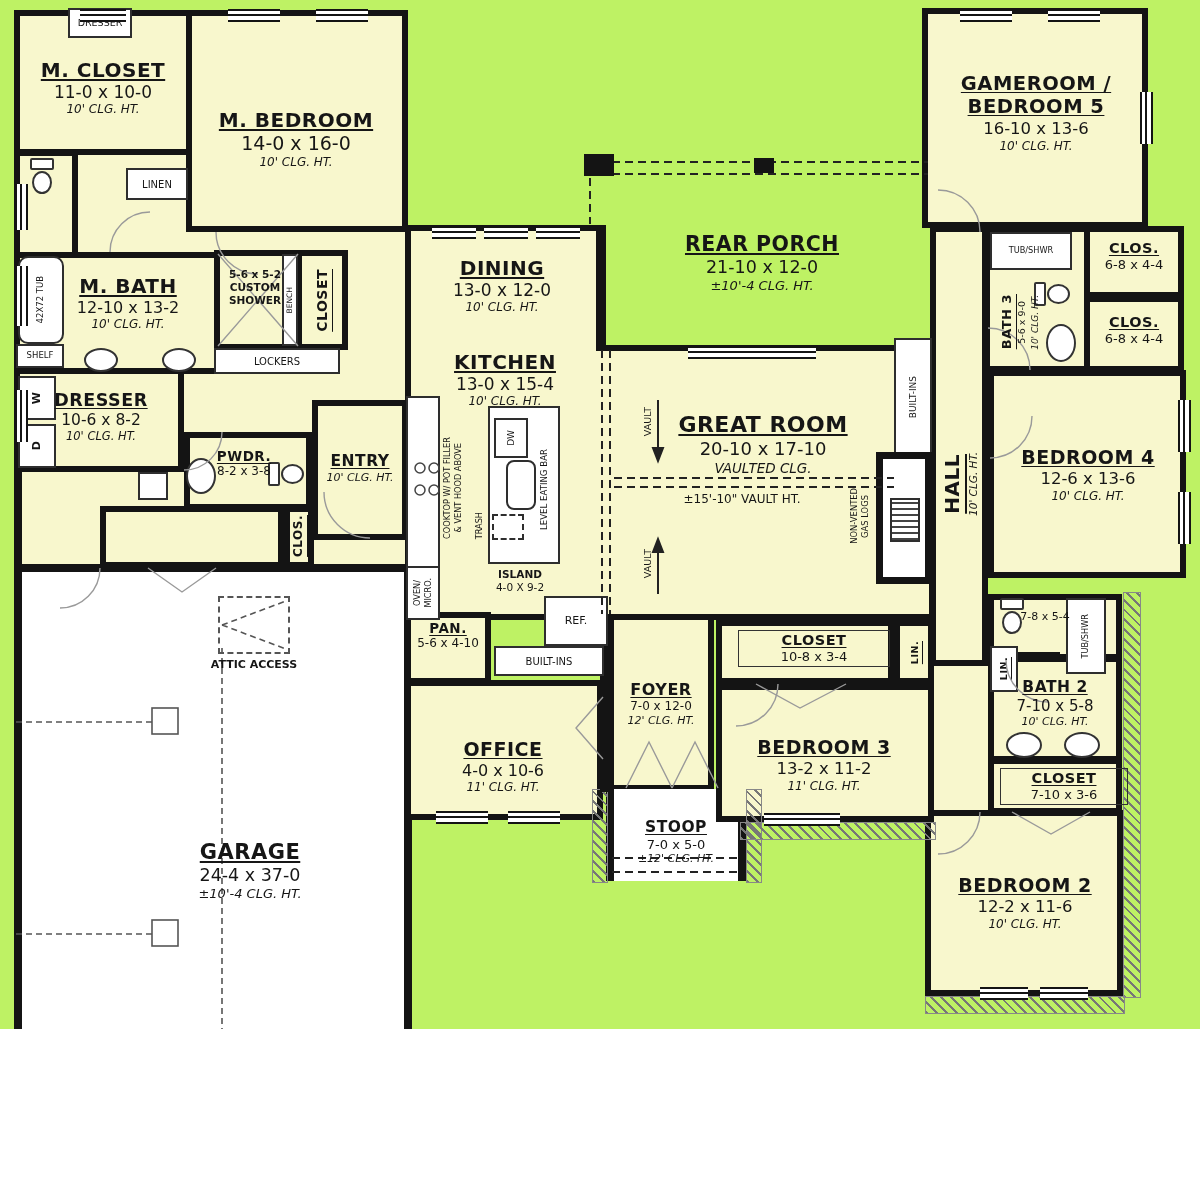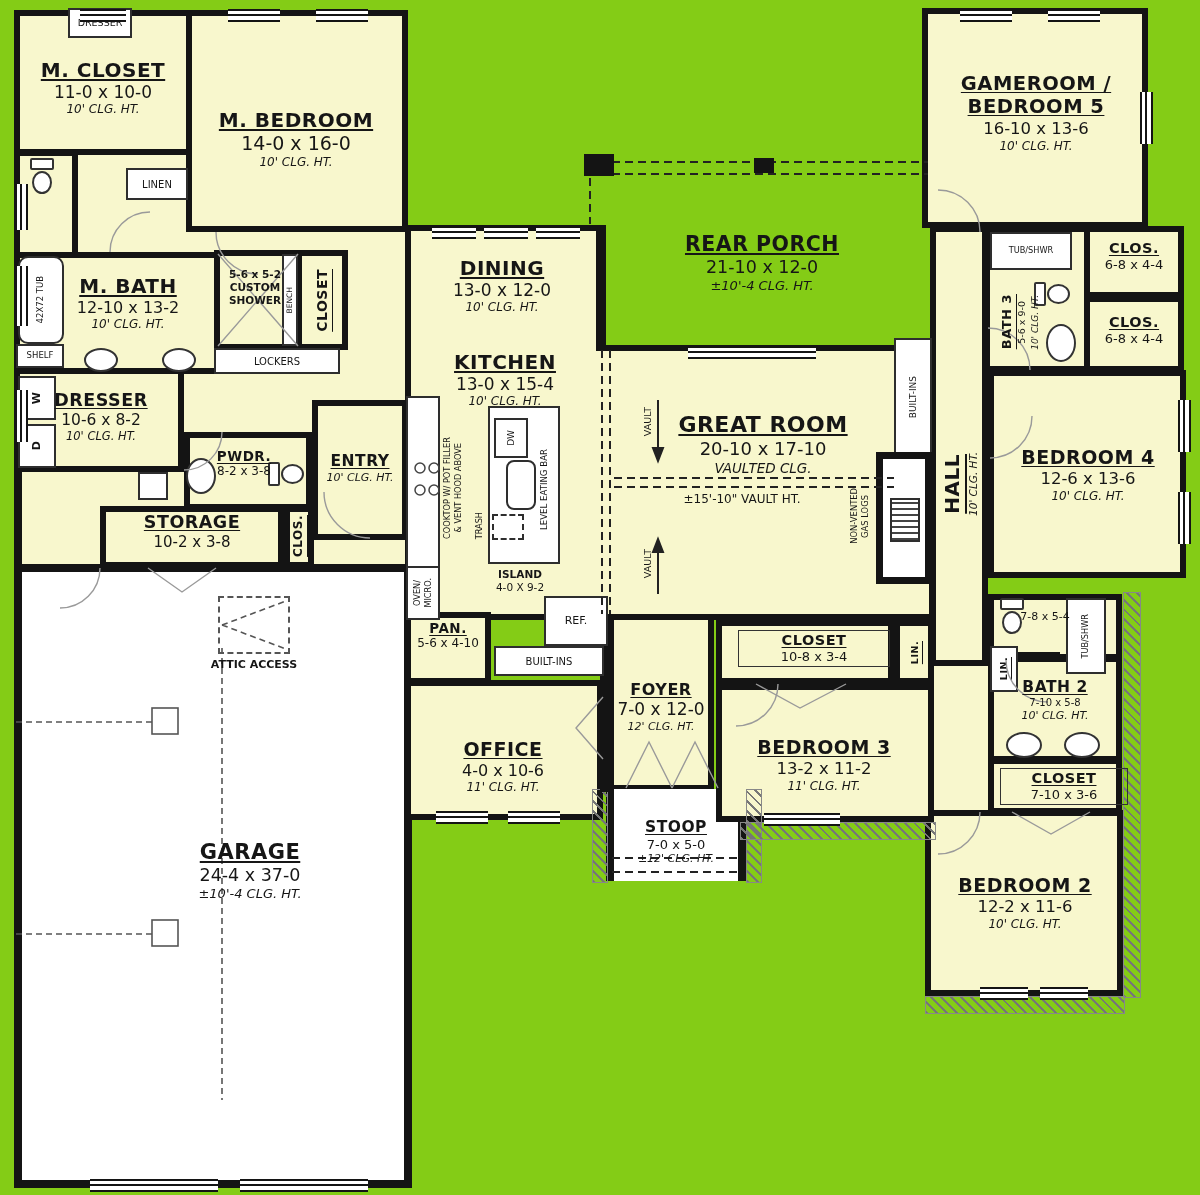--- a/index.html
+++ b/index.html
@@ -1,16 +1,16 @@
 <!DOCTYPE html>
 <html><head>
 <meta charset="utf-8">
 <style>
   html,body{margin:0;padding:0;background:#ffffff}
-  .plan{position:relative;width:1200px;height:1195px;background:#84cc16;
+  .plan{position:relative;width:1200px;height:1029px;background:#bef264;
         font-family:"DejaVu Sans",sans-serif;color:#161616;overflow:hidden}
   .r{position:absolute;box-sizing:border-box;background:#f8f7cd;border:6px solid #141414;z-index:1}
   .white{background:#ffffff}
   .p{position:absolute;background:#f8f7cd;z-index:0}
   .w{position:absolute;background:#141414;z-index:2}
   .fx{position:absolute;box-sizing:border-box;background:#fff;border:2px solid #2e2e2e;z-index:2;
       display:flex;align-items:center;justify-content:center;text-align:center;line-height:1.1}
   .fxd{border-style:dashed}
   .lb{position:absolute;z-index:5;display:flex;flex-direction:column;align-items:center;text-align:center;line-height:1.2}
   .n{font-weight:700;text-decoration:underline;text-underline-offset:2px;letter-spacing:.5px}
@@ -256,24 +256,20 @@
     <span class="c" style="font-size:11.5px">10' CLG. HT.</span>
     </div>
   <div class="lb" style="left:196px;top:448px;width:96px">
     <span class="n" style="font-size:13.5px">PWDR.</span>
     <span style="font-size:12px">8-2 x 3-8</span>
     </div>
   <div class="lb" style="left:314px;top:452px;width:92px">
     <span class="n" style="font-size:15.5px">ENTRY</span>
     <span class="c" style="font-size:11px">10' CLG. HT.</span>
     </div>
-  <div class="lb" style="left:104px;top:512px;width:176px">
-    <span class="n" style="font-size:17.5px">STORAGE</span>
-    <span style="font-size:15px">10-2 x 3-8</span>
-    </div>
   <div class="lb" style="left:148px;top:840px;width:204px">
     <span class="n" style="font-size:21px">GARAGE</span>
     <span style="font-size:17.5px">24-4 x 37-0</span>
     <span class="c" style="font-size:13px">±10'-4 CLG. HT.</span>
     </div>
   <div class="lb" style="left:180px;top:658px;width:148px">
     <span style="font-size:11px;font-weight:700">ATTIC ACCESS</span>
     </div>
   <div class="lb" style="left:420px;top:256px;width:164px">
     <span class="n" style="font-size:20px">DINING</span>
@@ -293,21 +289,21 @@
     <span class="n" style="font-size:13.5px">PAN.</span>
     <span style="font-size:12px">5-6 x 4-10</span>
     </div>
   <div class="lb" style="left:421px;top:738px;width:164px">
     <span class="n" style="font-size:19px">OFFICE</span>
     <span style="font-size:16px">4-0 x 10-6</span>
     <span class="c" style="font-size:12px">11' CLG. HT.</span>
     </div>
   <div class="lb" style="left:610px;top:680px;width:102px">
     <span class="n" style="font-size:16px">FOYER</span>
-    <span style="font-size:17px">7-0 x 12-0</span>
+    <span style="font-size:12px">7-0 x 12-0</span>
     <span class="c" style="font-size:11px">12' CLG. HT.</span>
     </div>
   <div class="lb" style="left:608px;top:818px;width:136px">
     <span class="n" style="font-size:15.5px">STOOP</span>
     <span style="font-size:13px">7-0 x 5-0</span>
     <span class="c" style="font-size:11px">±12' CLG. HT.</span>
     </div>
   <div class="lb" style="left:660px;top:232px;width:204px">
     <span class="n" style="font-size:20.5px">REAR PORCH</span>
     <span style="font-size:17.5px">21-10 x 12-0</span>
@@ -338,21 +334,21 @@
   <div class="lb" style="left:993px;top:446px;width:190px">
     <span class="n" style="font-size:19px">BEDROOM 4</span>
     <span style="font-size:16.5px">12-6 x 13-6</span>
     <span class="c" style="font-size:12px">10' CLG. HT.</span>
     </div>
   <div class="lb" style="left:1016px;top:610px;width:58px">
     <span style="font-size:11px">7-8 x 5-4</span>
     </div>
   <div class="lb" style="left:992px;top:678px;width:126px">
     <span class="n" style="font-size:15.5px">BATH 2</span>
-    <span style="font-size:10px">7-10 x 5-8</span>
+    <span style="font-size:15px">7-10 x 5-8</span>
     <span class="c" style="font-size:11px">10' CLG. HT.</span>
     </div>
   <div class="lb ib" style="left:1000px;top:768px;width:110px">
     <span class="n" style="font-size:14.5px">CLOSET</span>
     <span style="font-size:13px">7-10 x 3-6</span>
     </div>
   <div class="lb" style="left:930px;top:874px;width:190px">
     <span class="n" style="font-size:19px">BEDROOM 2</span>
     <span style="font-size:16.5px">12-2 x 11-6</span>
     <span class="c" style="font-size:12px">10' CLG. HT.</span>

